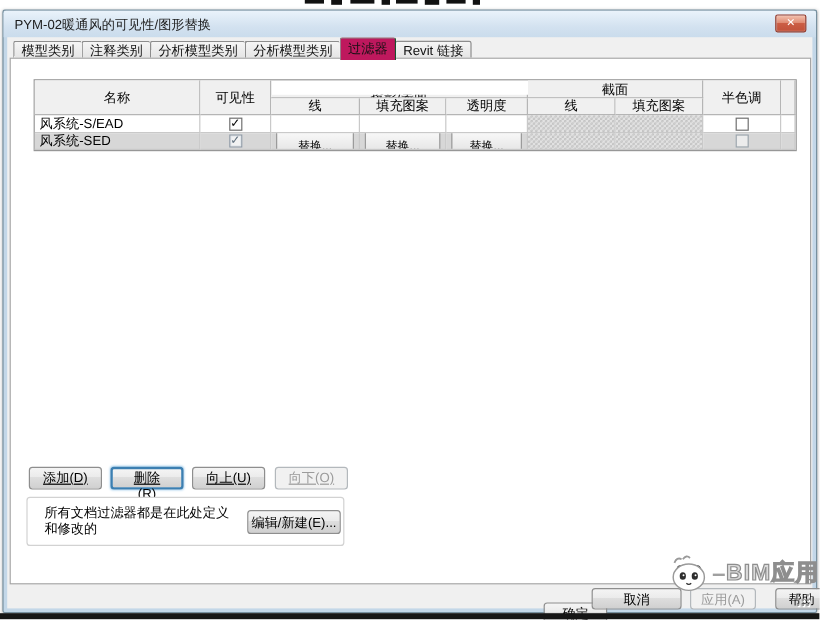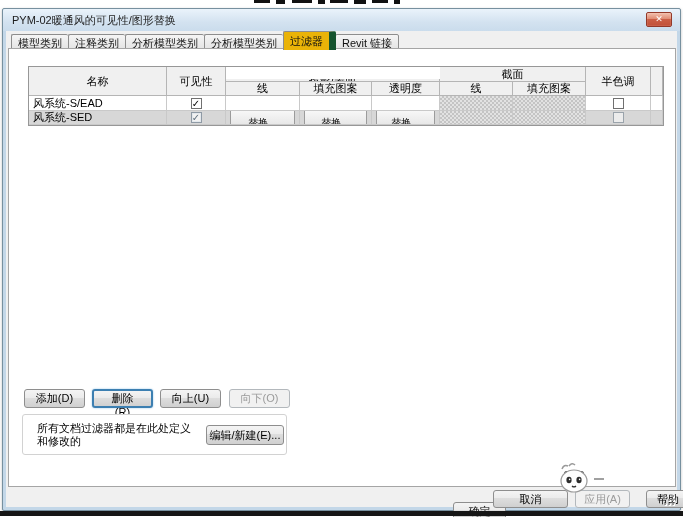--- a/index.html
+++ b/index.html
@@ -41,22 +41,22 @@
 
   
   .tabs { position:absolute; left:5px; top:2px; display:flex; align-items:flex-end; height:17px; }
   .tab {
     height:16px; padding:0 6px; font-size:11px; line-height:16px; color:#111;
     background:linear-gradient(#f5f5f5,#e4e4e4); border:1px solid #8d8d8d;
     border-right:none; border-radius:2px 2px 0 0; white-space:nowrap;
   }
   .tab:last-child { border-right:1px solid #8d8d8d; }
   .tab.active {
-    height:19px; line-height:19px; background:#eab308; position:relative; z-index:3;
-    border-right:7px solid #14532d; margin-right:-1px; border-bottom:none;
+    height:19px; line-height:19px; background:#be185d; position:relative; z-index:3;
+    border-right:1px solid #14532d; margin-right:-1px; border-bottom:none;
   }
   
   .tabpage {
     position:absolute; left:2px; top:17px; width:668px; height:439px;
     background:#ffffff; border:1px solid #a5a5a5; z-index:2;
   }
 
   
   .ftable {
     position:absolute; left:19px; top:17px;
@@ -98,21 +98,21 @@
   .btn {
     height:19px; font-size:11px; font-family:inherit; color:#000; text-align:center;
     background:linear-gradient(#f4f4f4,#ebebeb 45%,#dedede 46%,#d0d0d0);
     border:1px solid #8e8e8e; border-radius:3px; cursor:default; padding:0 2px;
   }
   .btn.w61 { width:61px; }
   .btn.focus { border:2px solid #3c7fb1; box-shadow:0 0 2px #8fc3e8; padding:0 17px; }
   .btn.disabled {
     background:#f1f1f1; border-color:#b3b8bc; color:#9b9b9b;
   }
-  .actions .btn { margin-right:7px; }
+  .actions .btn { margin-right:7px;text-decoration:underline; }
   .actions .btn:nth-child(3) { margin-right:8px; }
 
   
   .notebox {
     position:absolute; left:13px; top:365px; width:265px; height:41px;
     border:1px solid #d2d2d2; border-radius:3px; background:#fff;
   }
   .note-text {
     position:absolute; left:14px; top:7px; width:160px;
     font-size:11px; line-height:13px; color:#000;
@@ -258,15 +258,16 @@
     <circle cx="11" cy="13" r="3" fill="#3a3a3a"></circle>
     <circle cx="25" cy="13" r="3" fill="#3a3a3a"></circle>
     <ellipse cx="18" cy="20" rx="13" ry="11" fill="#ffffff" stroke="#9a9a9a" stroke-width="1.2"></ellipse>
     <ellipse cx="13" cy="19" rx="2.6" ry="3.2" fill="#2e2e2e"></ellipse>
     <ellipse cx="23" cy="19" rx="2.6" ry="3.2" fill="#2e2e2e"></ellipse>
     <circle cx="13.6" cy="18.4" r="0.8" fill="#fff"></circle>
     <circle cx="23.6" cy="18.4" r="0.8" fill="#fff"></circle>
     <path d="M16 25 Q18 27 20 25" fill="none" stroke="#2e2e2e" stroke-width="1.2"></path>
   </svg>
   <span class="wm-dash"></span>
+  <span class="wm-text">BIM应用</span>
 </div>
 
 <div class="bottom-bar"></div>
 
 </body></html>

